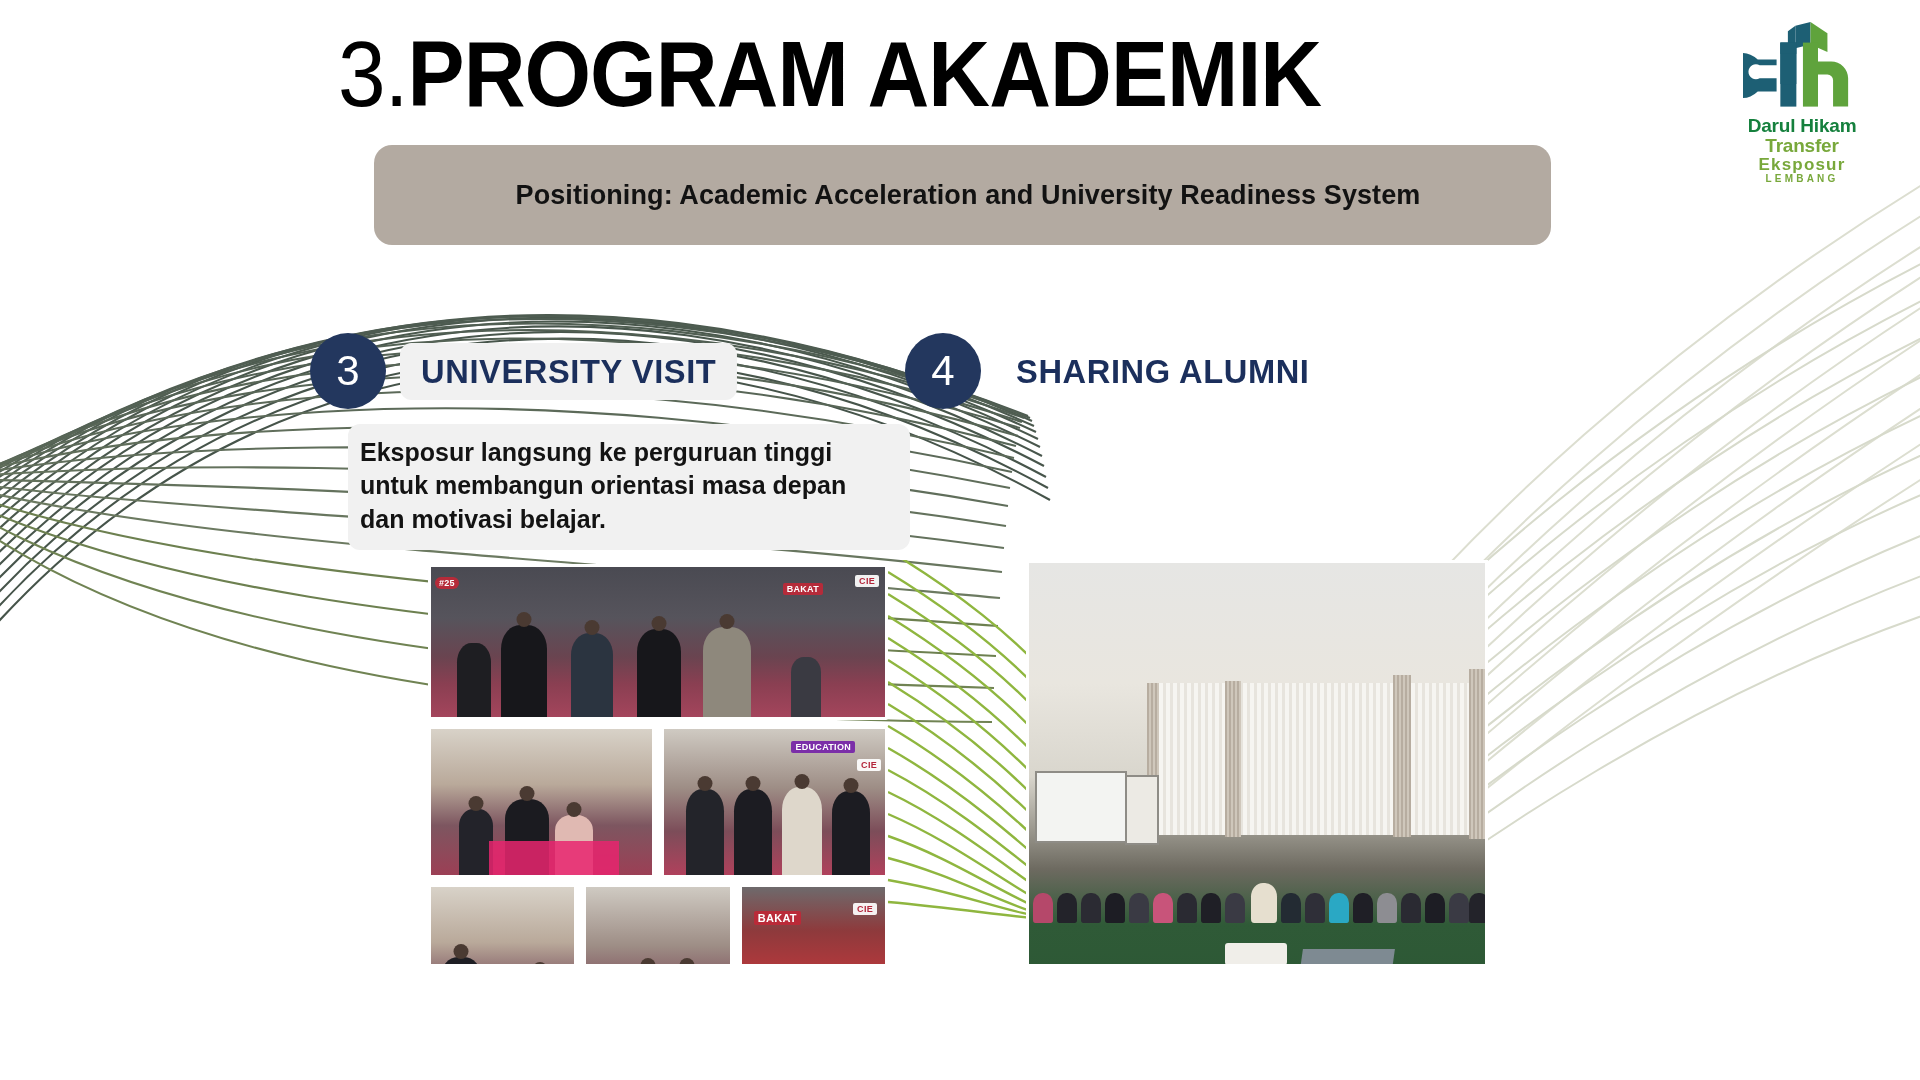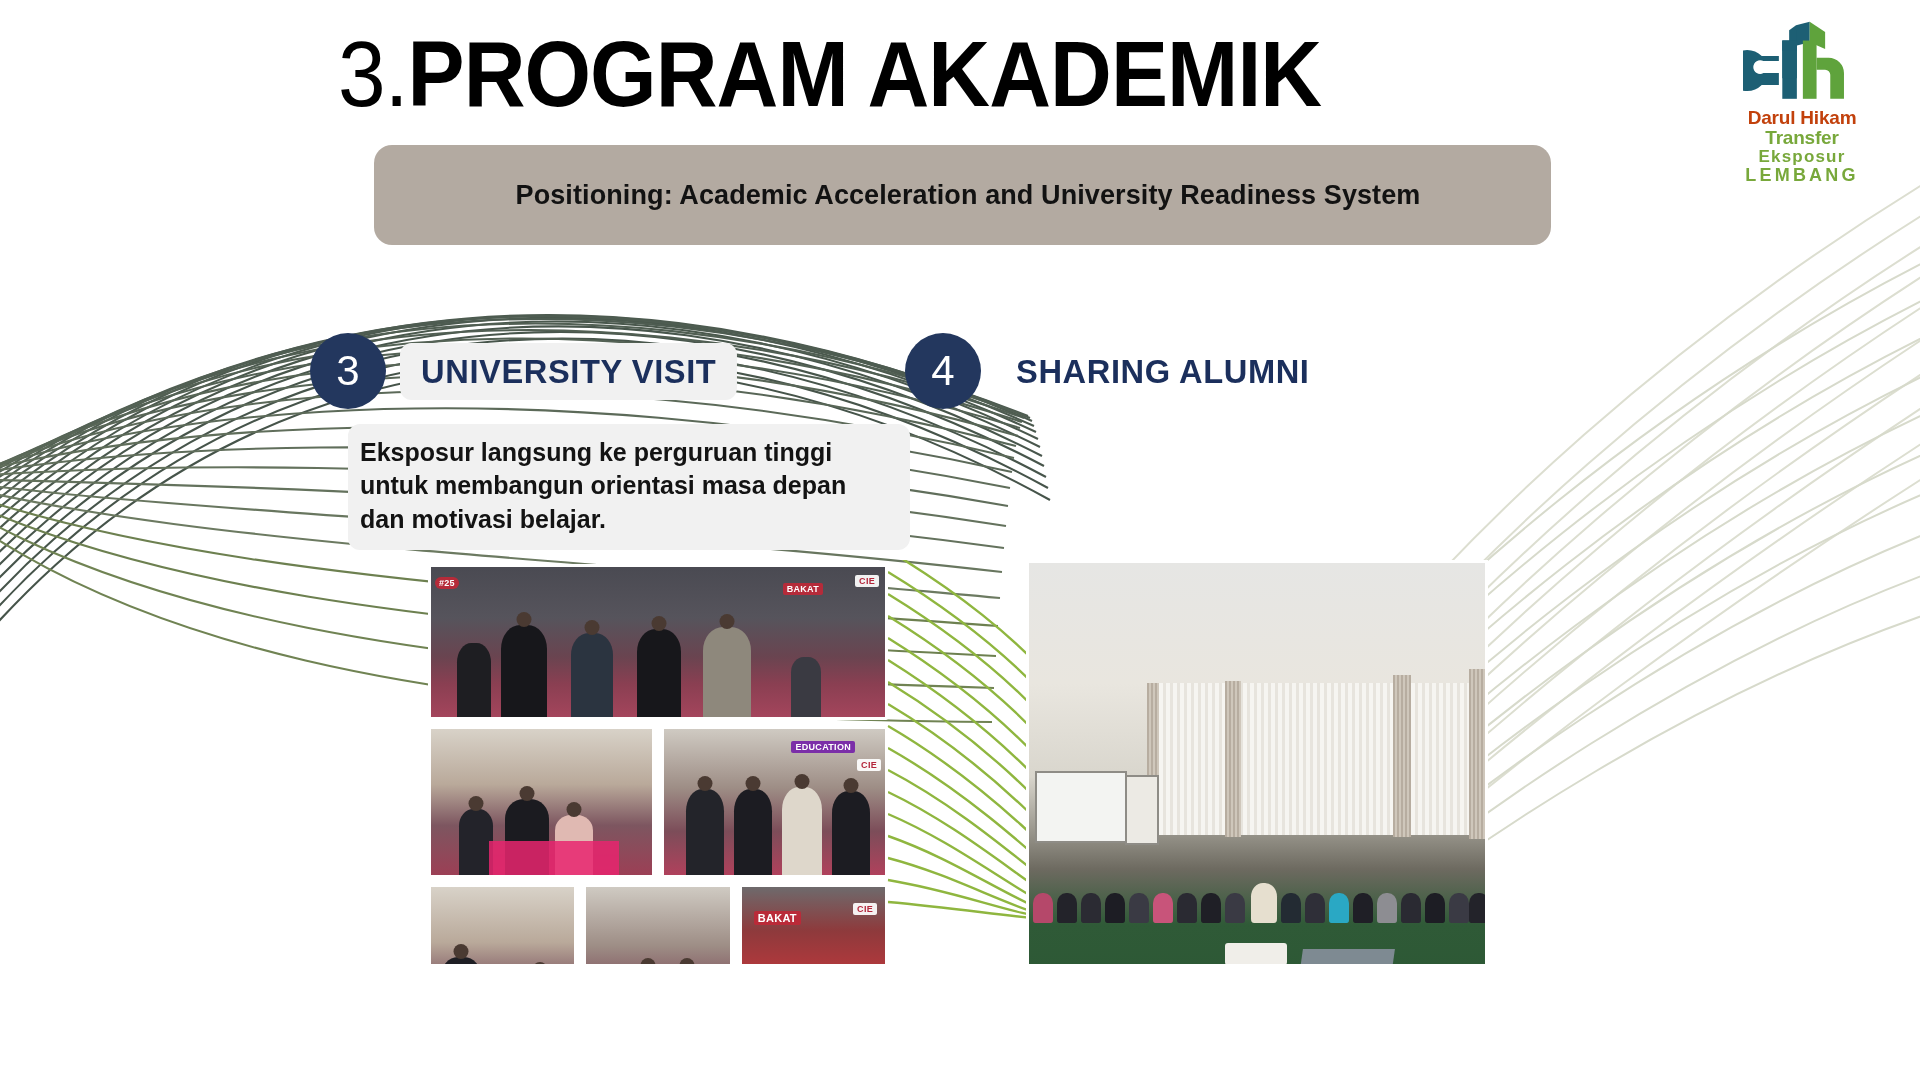--- a/index.html
+++ b/index.html
@@ -57,24 +57,24 @@
   }
 
   
   #logo {
     position: absolute; right: 42px; top: 20px;
     width: 152px; height: 165px;
     display: flex; flex-direction: column; align-items: center;
   }
   #logo-mark { width: 118px; height: 100px; }
   #logo-lines { margin-top: 2px; text-align: center; line-height: 1.06; }
-  .logo-l1 { font-size: 19px; font-weight: 700; color: #c2410c; letter-spacing: -0.2px; }
+  .logo-l1 { font-size: 19px; font-weight: 700; color: #15803d; letter-spacing: -0.2px; }
   .logo-l2 { font-size: 19px; font-weight: 700; color: #78a83b; letter-spacing: -0.2px; }
   .logo-l3 { font-size: 17px; font-weight: 700; color: #78a83b; letter-spacing: 1.2px; }
-  .logo-l4 { font-size: 18px; font-weight: 700; color: #78a83b; letter-spacing: 3.2px; }
+  .logo-l4 { font-size: 10px; font-weight: 700; color: #78a83b; letter-spacing: 3.2px; }
 
   
   .column { position: absolute; top: 328px; }
   #col-3 { left: 310px; width: 600px; }
   #col-4 { left: 905px; width: 620px; }
 
   .head-row { position: relative; display: flex; align-items: center; height: 86px; }
   .badge {
     width: 76px; height: 76px; border-radius: 50%;
     background: #23375e; color: #ffffff;

